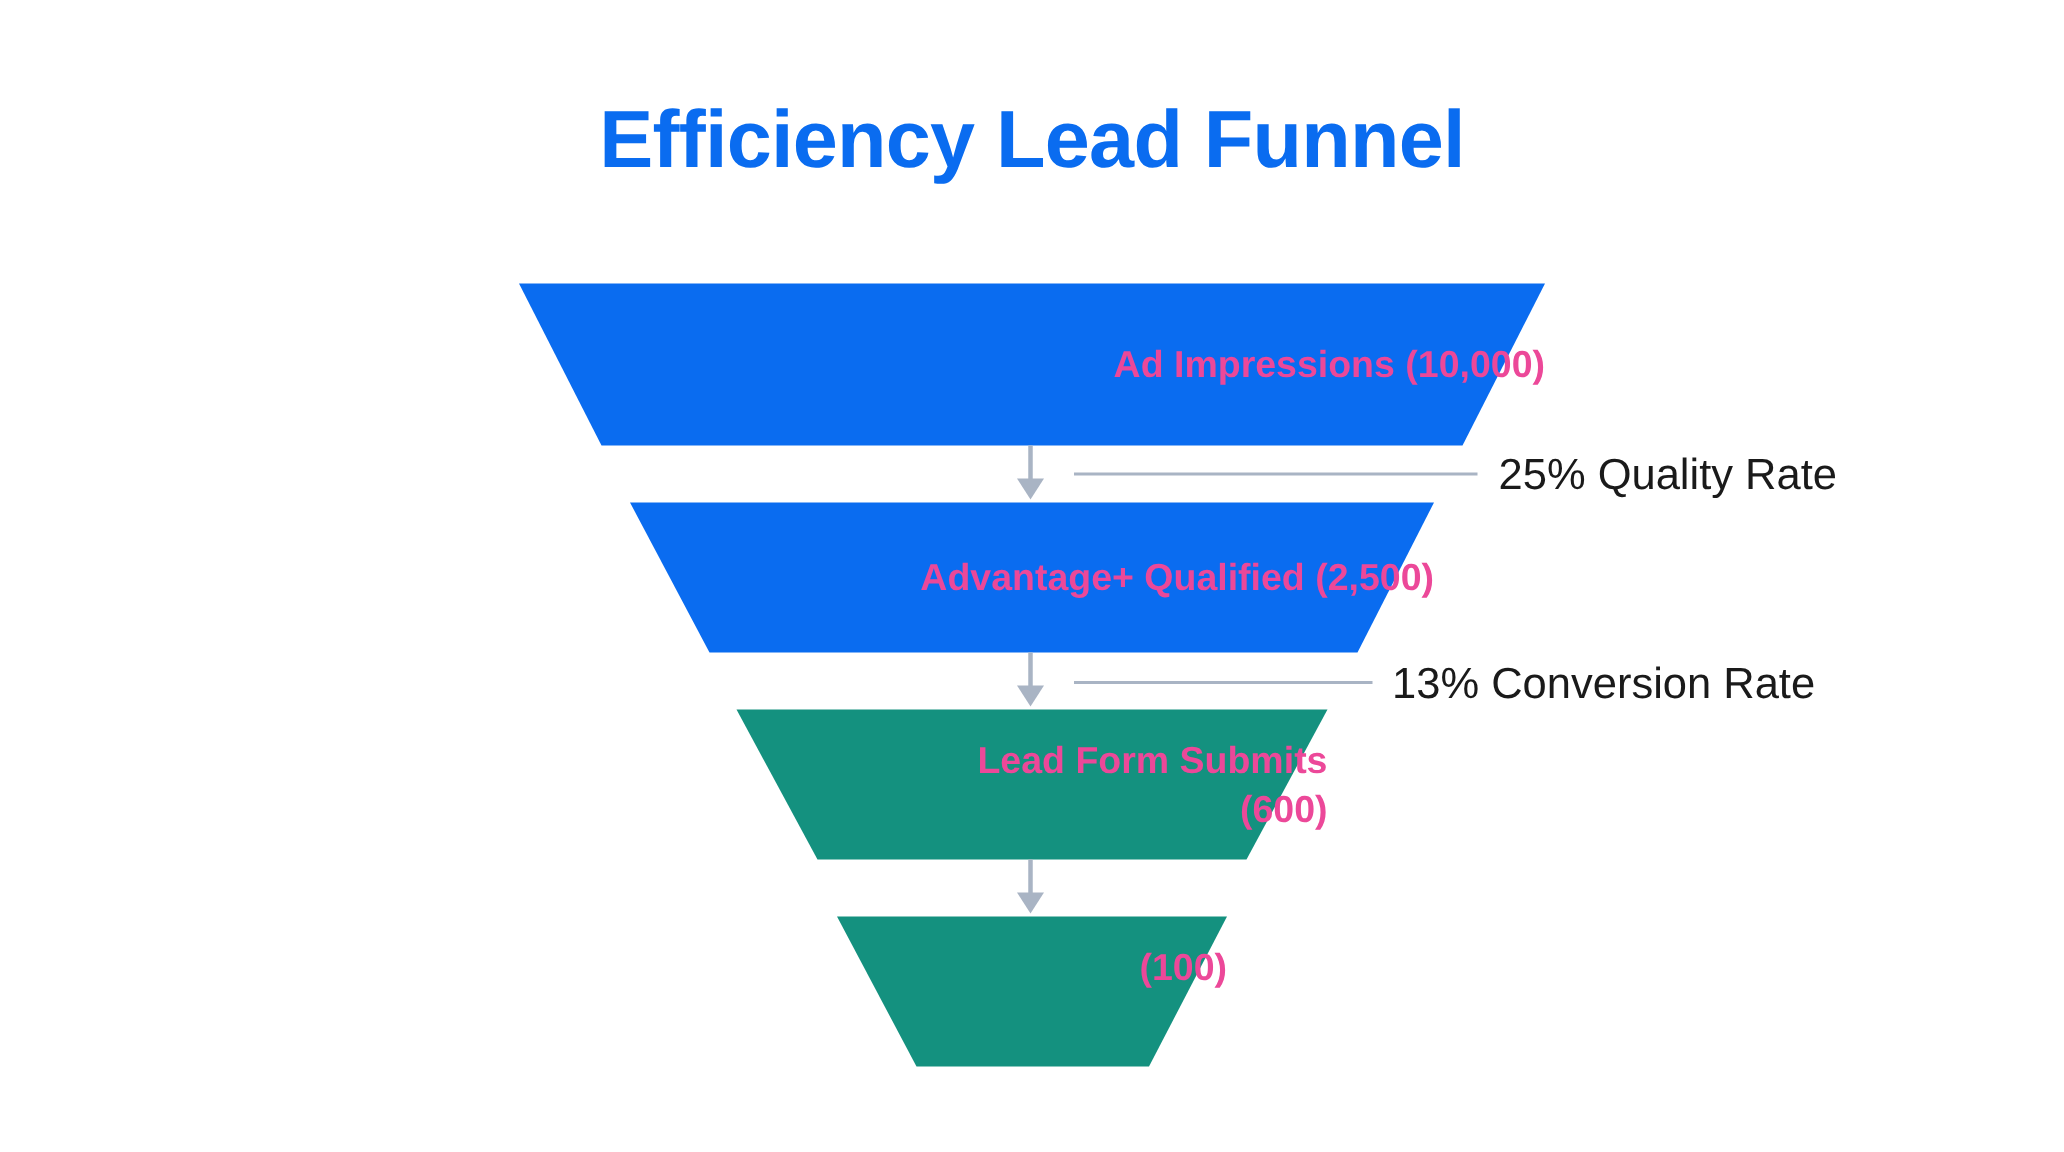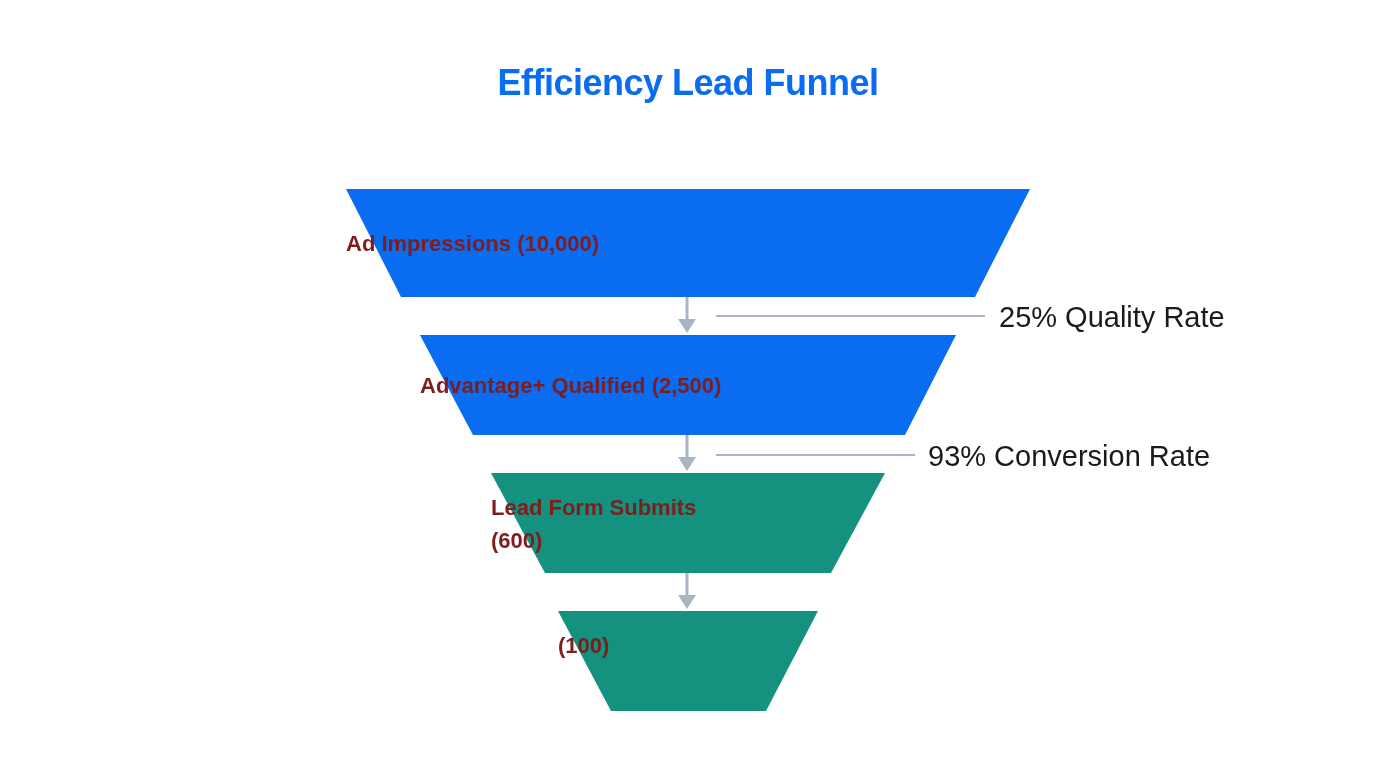--- a/index.html
+++ b/index.html
@@ -4,27 +4,27 @@
 <style>
   html, body { margin: 0; padding: 0; }
   body {
     width: 1376px; height: 768px; overflow: hidden;
     background: #ffffff;
     font-family: "Liberation Sans", "DejaVu Sans", sans-serif;
     position: relative;
   }
   .title {
     position: absolute; left: 0; top: 62px; width: 1376px;
-    text-align: center; font-size: 36px; font-weight: 700;
+    text-align: center; font-size: 54px; font-weight: 700;
     color: #0a6cf0; letter-spacing: -0.5px;
   }
   svg.canvas { position: absolute; left: 0; top: 0; }
   .stage-label {
-    position: absolute; color: #7f1d1d; text-align: left;
-    font-weight: 700; font-size: 22px; line-height: 33px;
+    position: absolute; color: #ec4899; text-align: right;
+    font-weight: 700; font-size: 25px; line-height: 33px;
   }
   .annot {
     position: absolute; font-size: 29px; color: #1a1a1a;
     white-space: nowrap;
   }
 </style>
 </head>
 <body>
 
 <div class="title">Efficiency Lead Funnel</div>
@@ -61,13 +61,13 @@
 </div>
 <div class="stage-label" style="left:491px; top:491px; width:394px;">
   <div>Lead Form Submits</div>
   <div>(600)</div>
 </div>
 <div class="stage-label" style="left:558px; top:629px; width:260px;">
   <div>(100)</div>
 </div>
 
 <div class="annot" style="left:999px; top:301px;">25% Quality Rate</div>
-<div class="annot" style="left:928px; top:440px;">93% Conversion Rate</div>
+<div class="annot" style="left:928px; top:440px;">13% Conversion Rate</div>
 
 </body></html>

